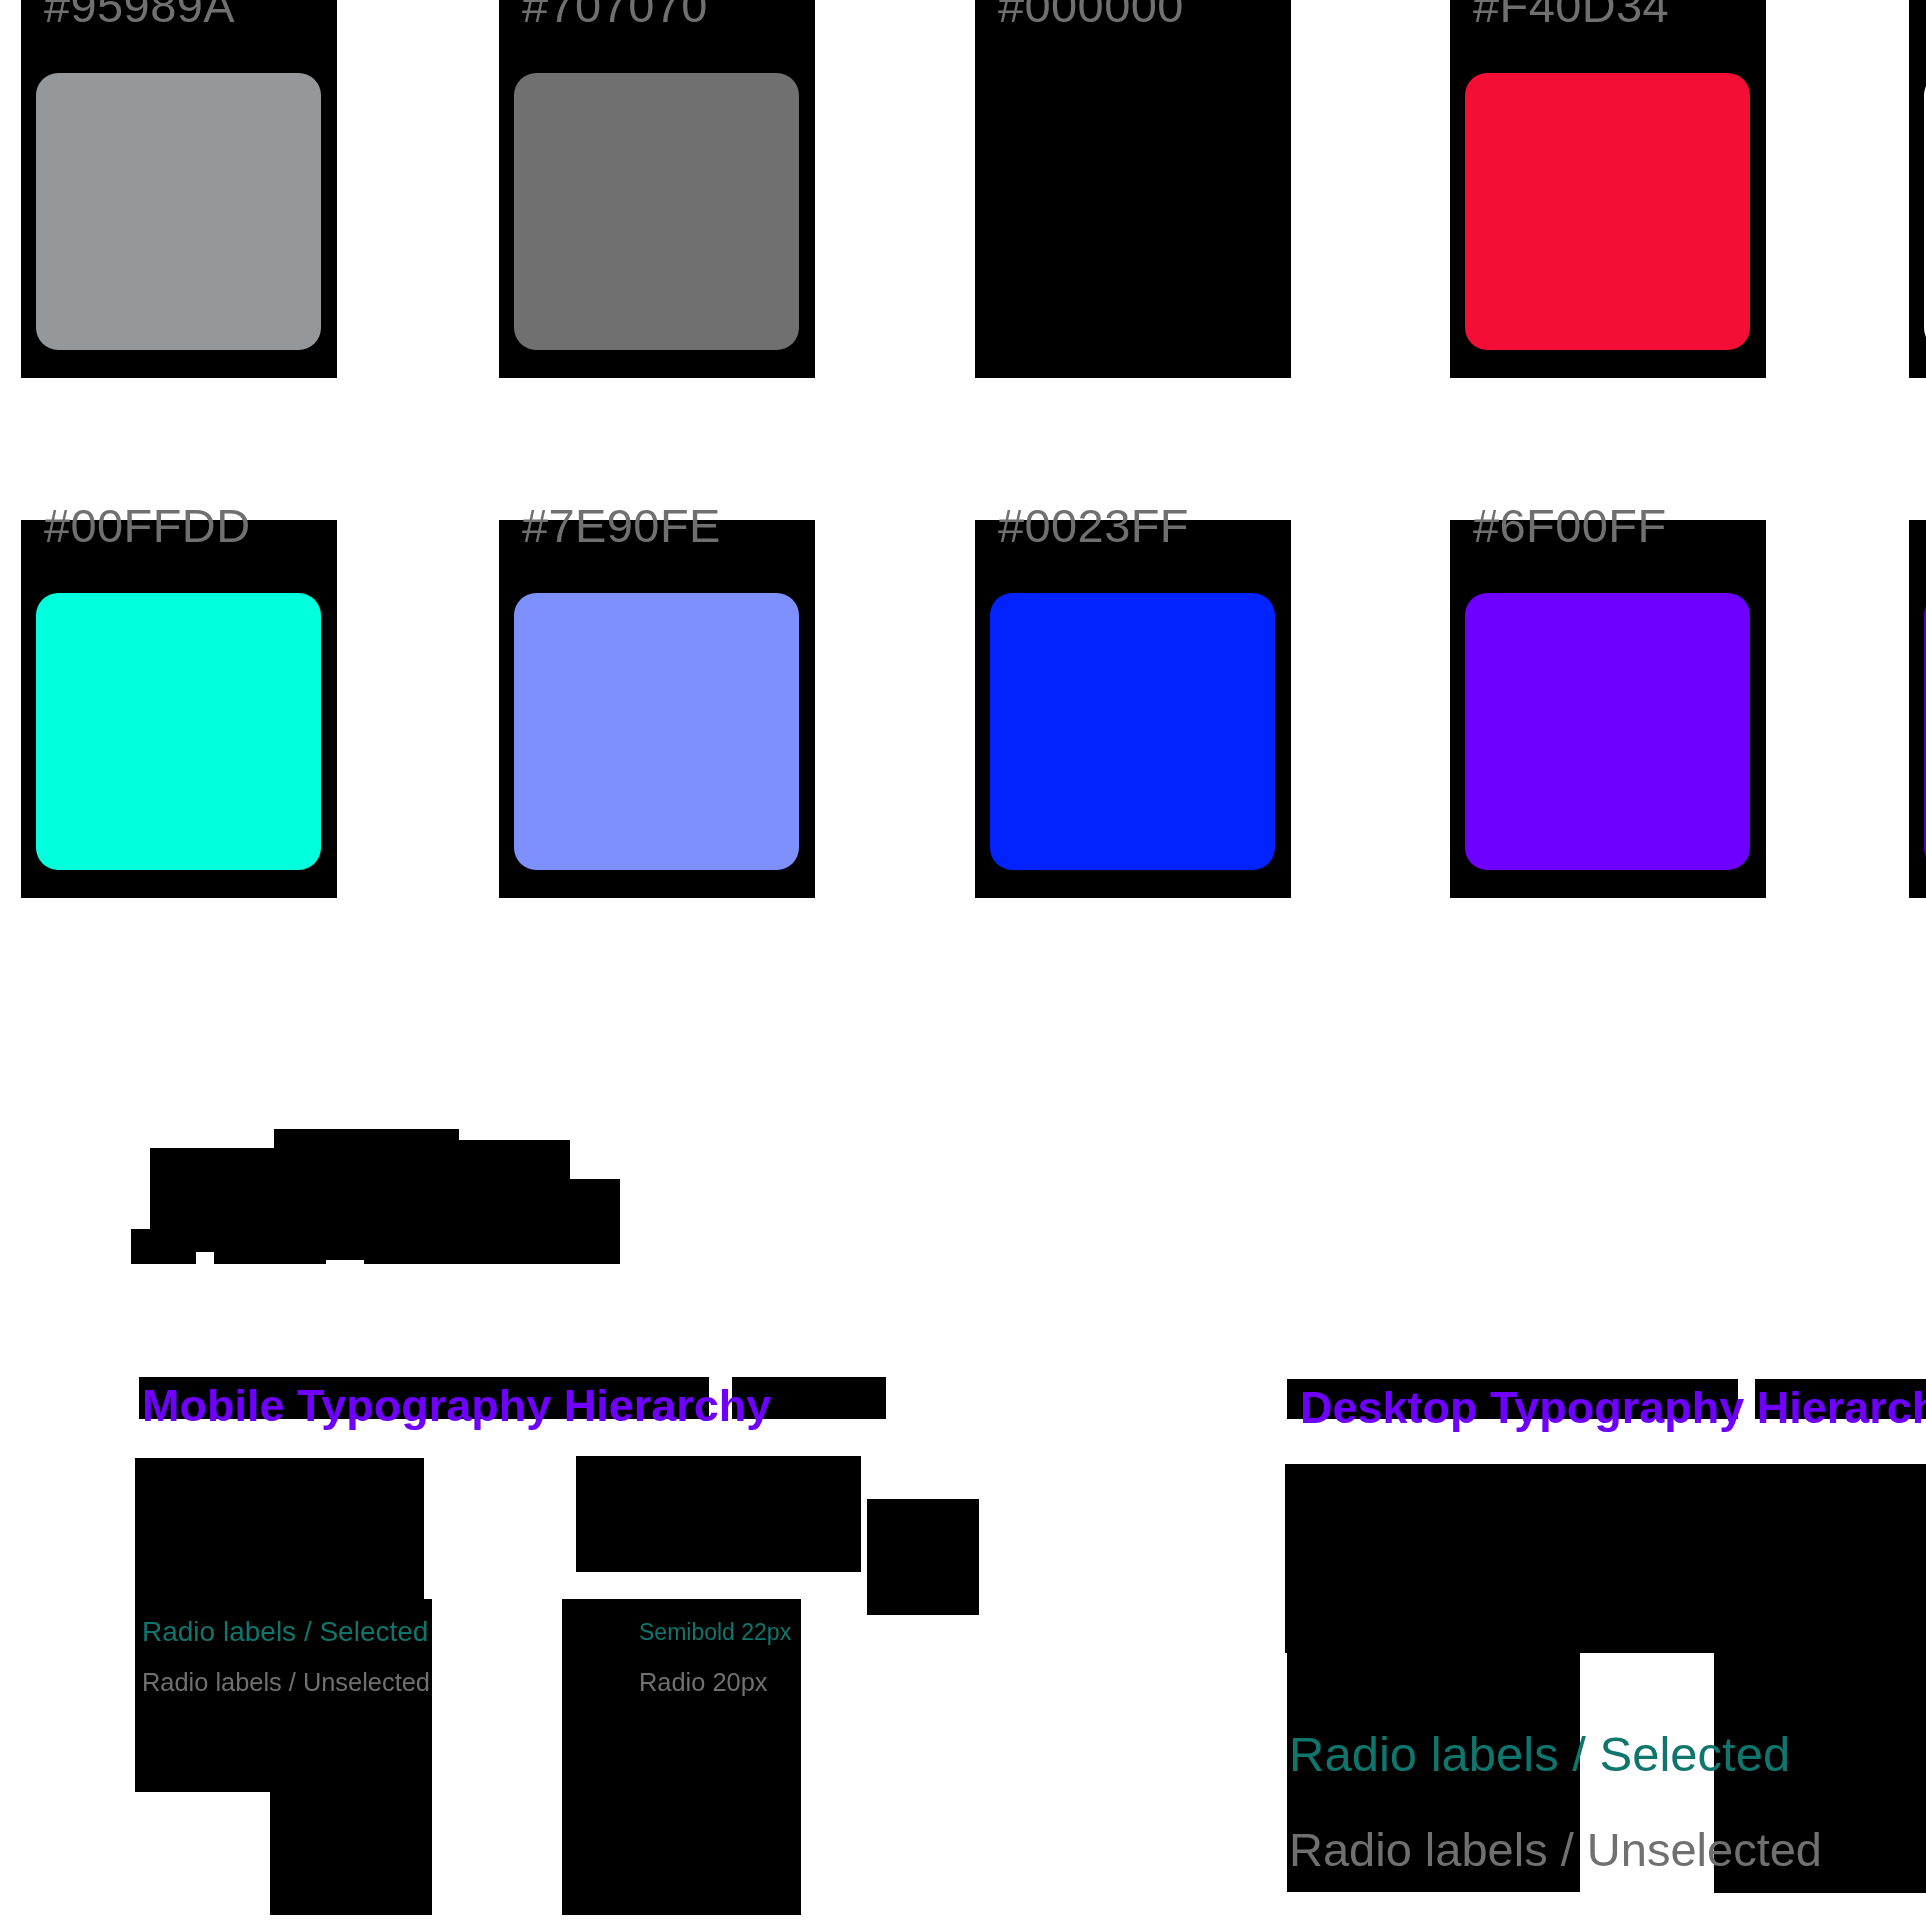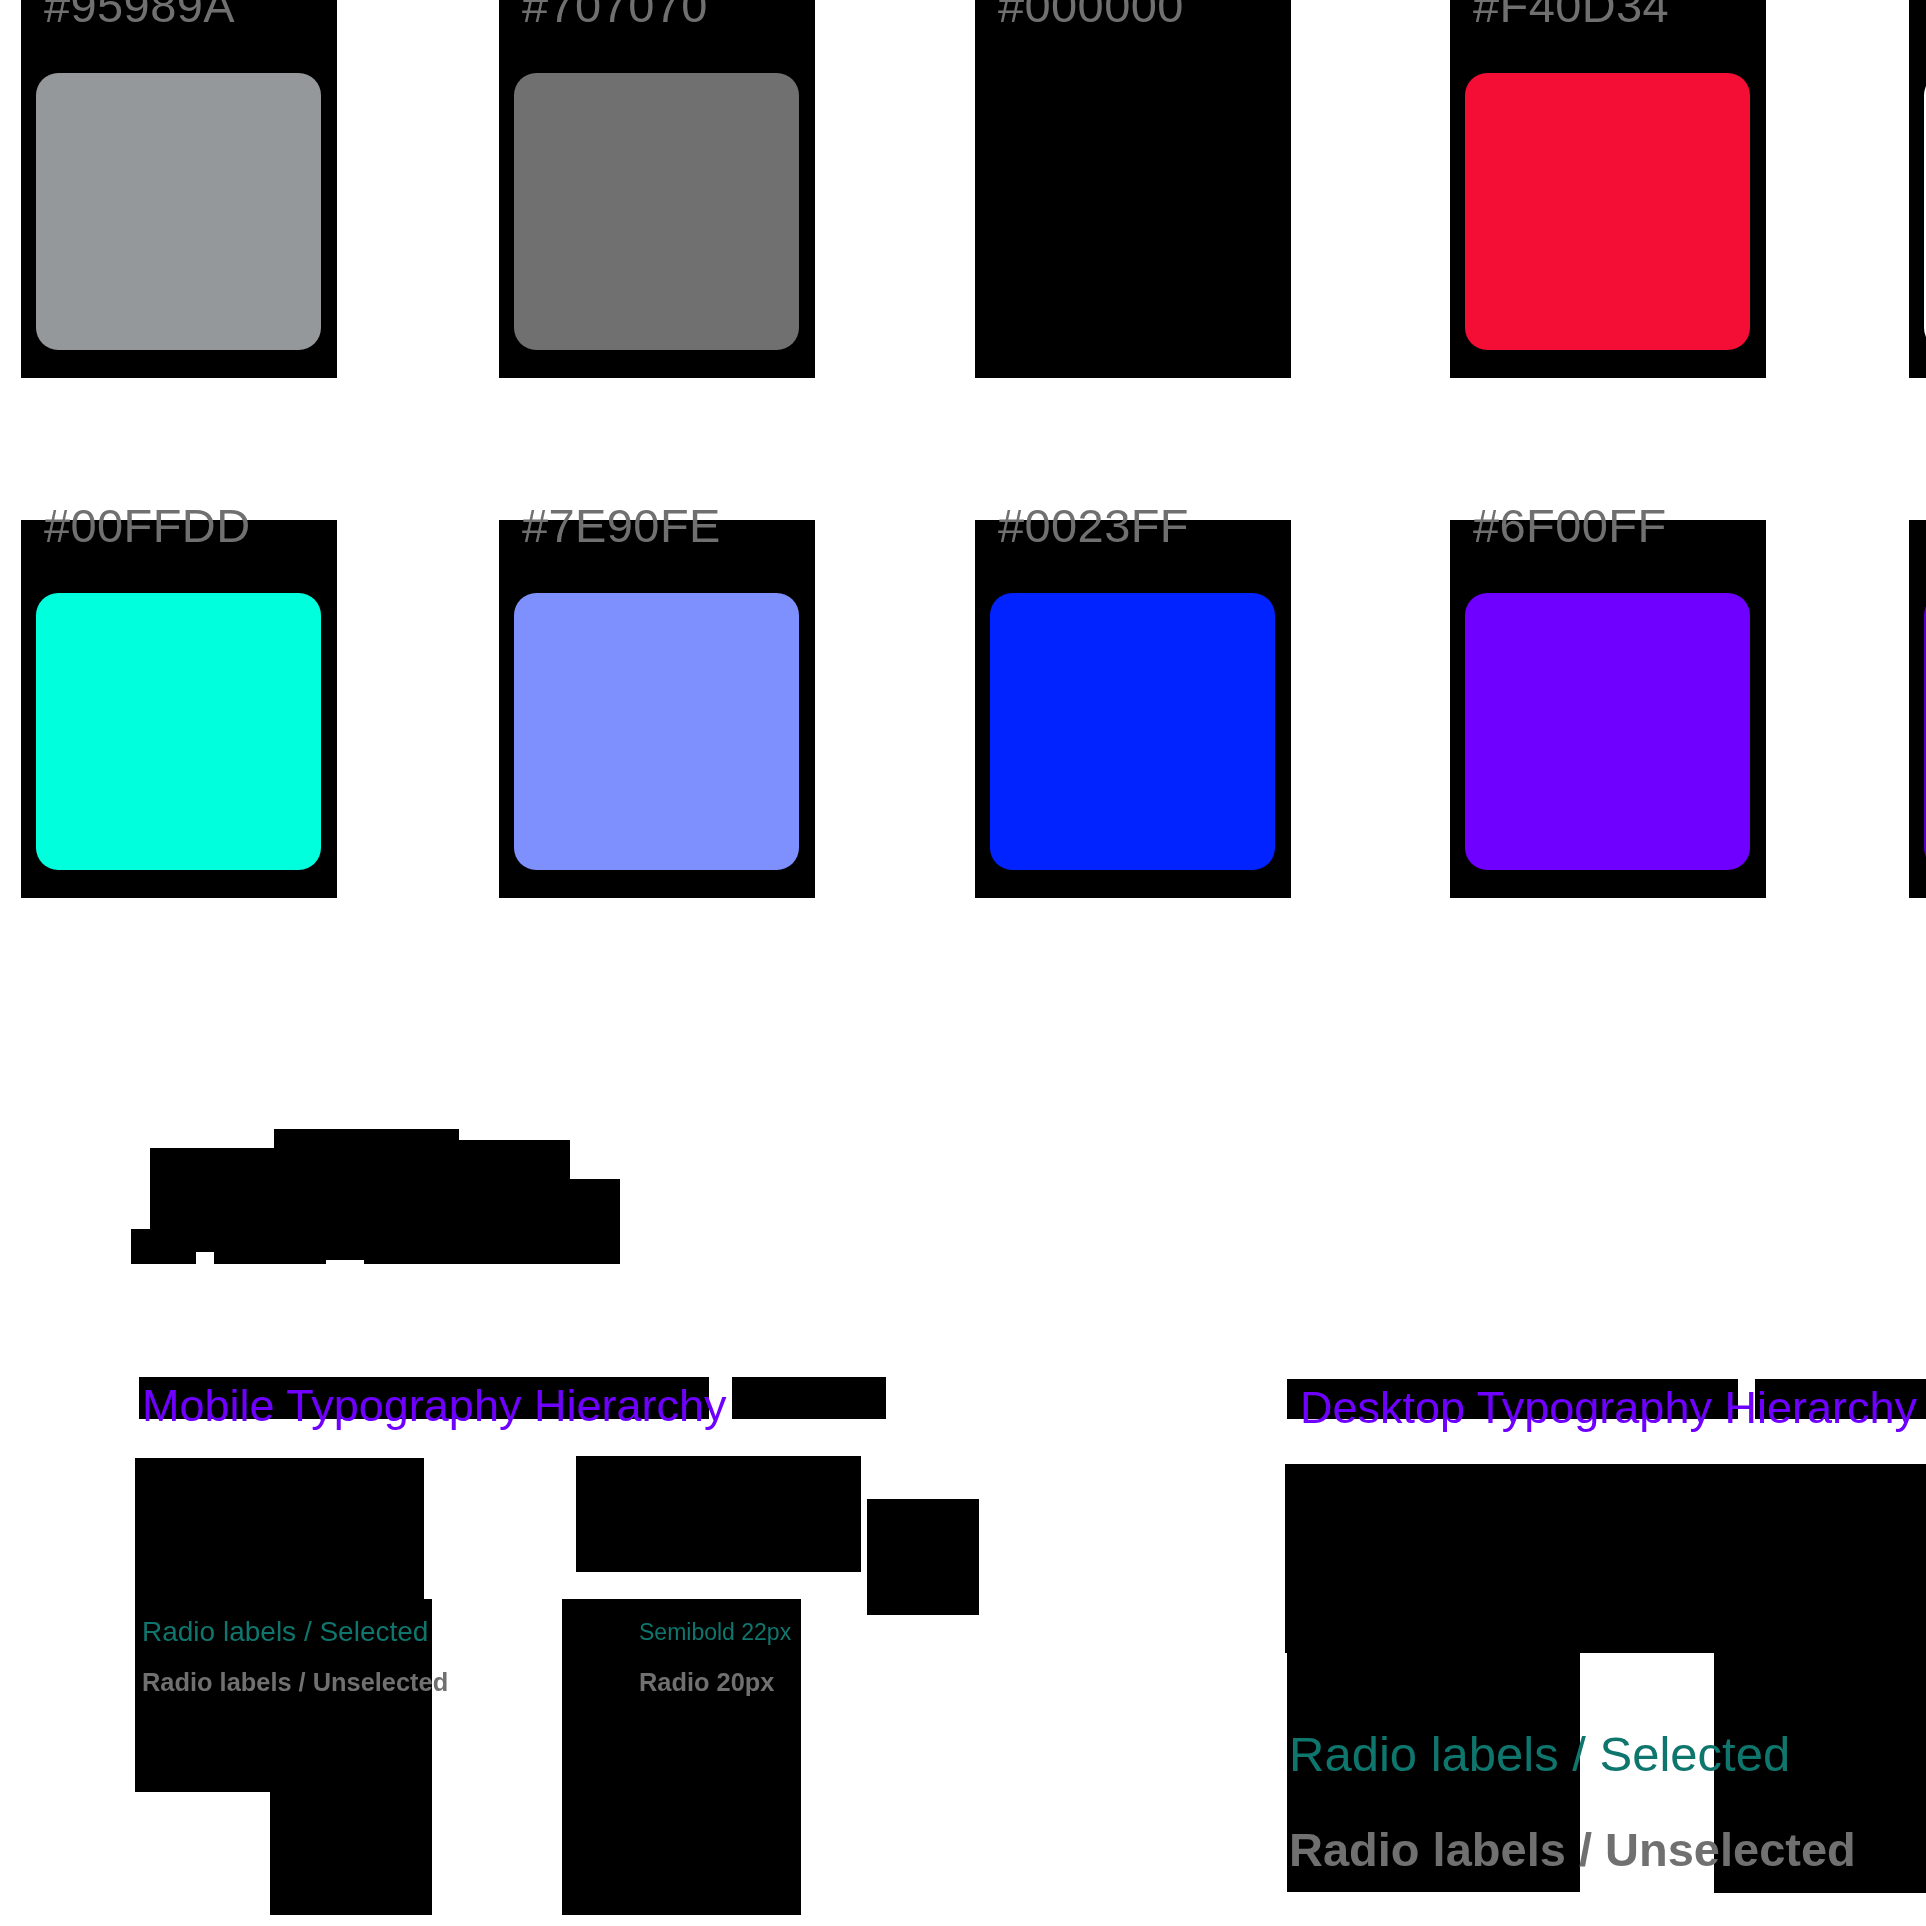--- a/index.html
+++ b/index.html
@@ -37,27 +37,27 @@
     background:#000000;
   }
 
   
   .redact{position:absolute;background:#000000;}
 
   
   .typo-col{position:absolute;}
   .typo-title{
     position:absolute;white-space:nowrap;
-    color:#6F00FF;font-weight:400;
+    color:#6F00FF;font-weight:700;
   }
   .typo-line{
     position:absolute;white-space:nowrap;font-weight:600;
   }
   .sel{color:#0f766e;font-weight:400;}
-  .unsel{color:#707070;font-weight:700;}
+  .unsel{color:#707070;font-weight:400;}
 
 </style>
 </head>
 <body>
 
 <div class="palette">
 
   <div class="swatch-row" id="row-0">
 
     <div class="swatch-card" style="left:21px;">

